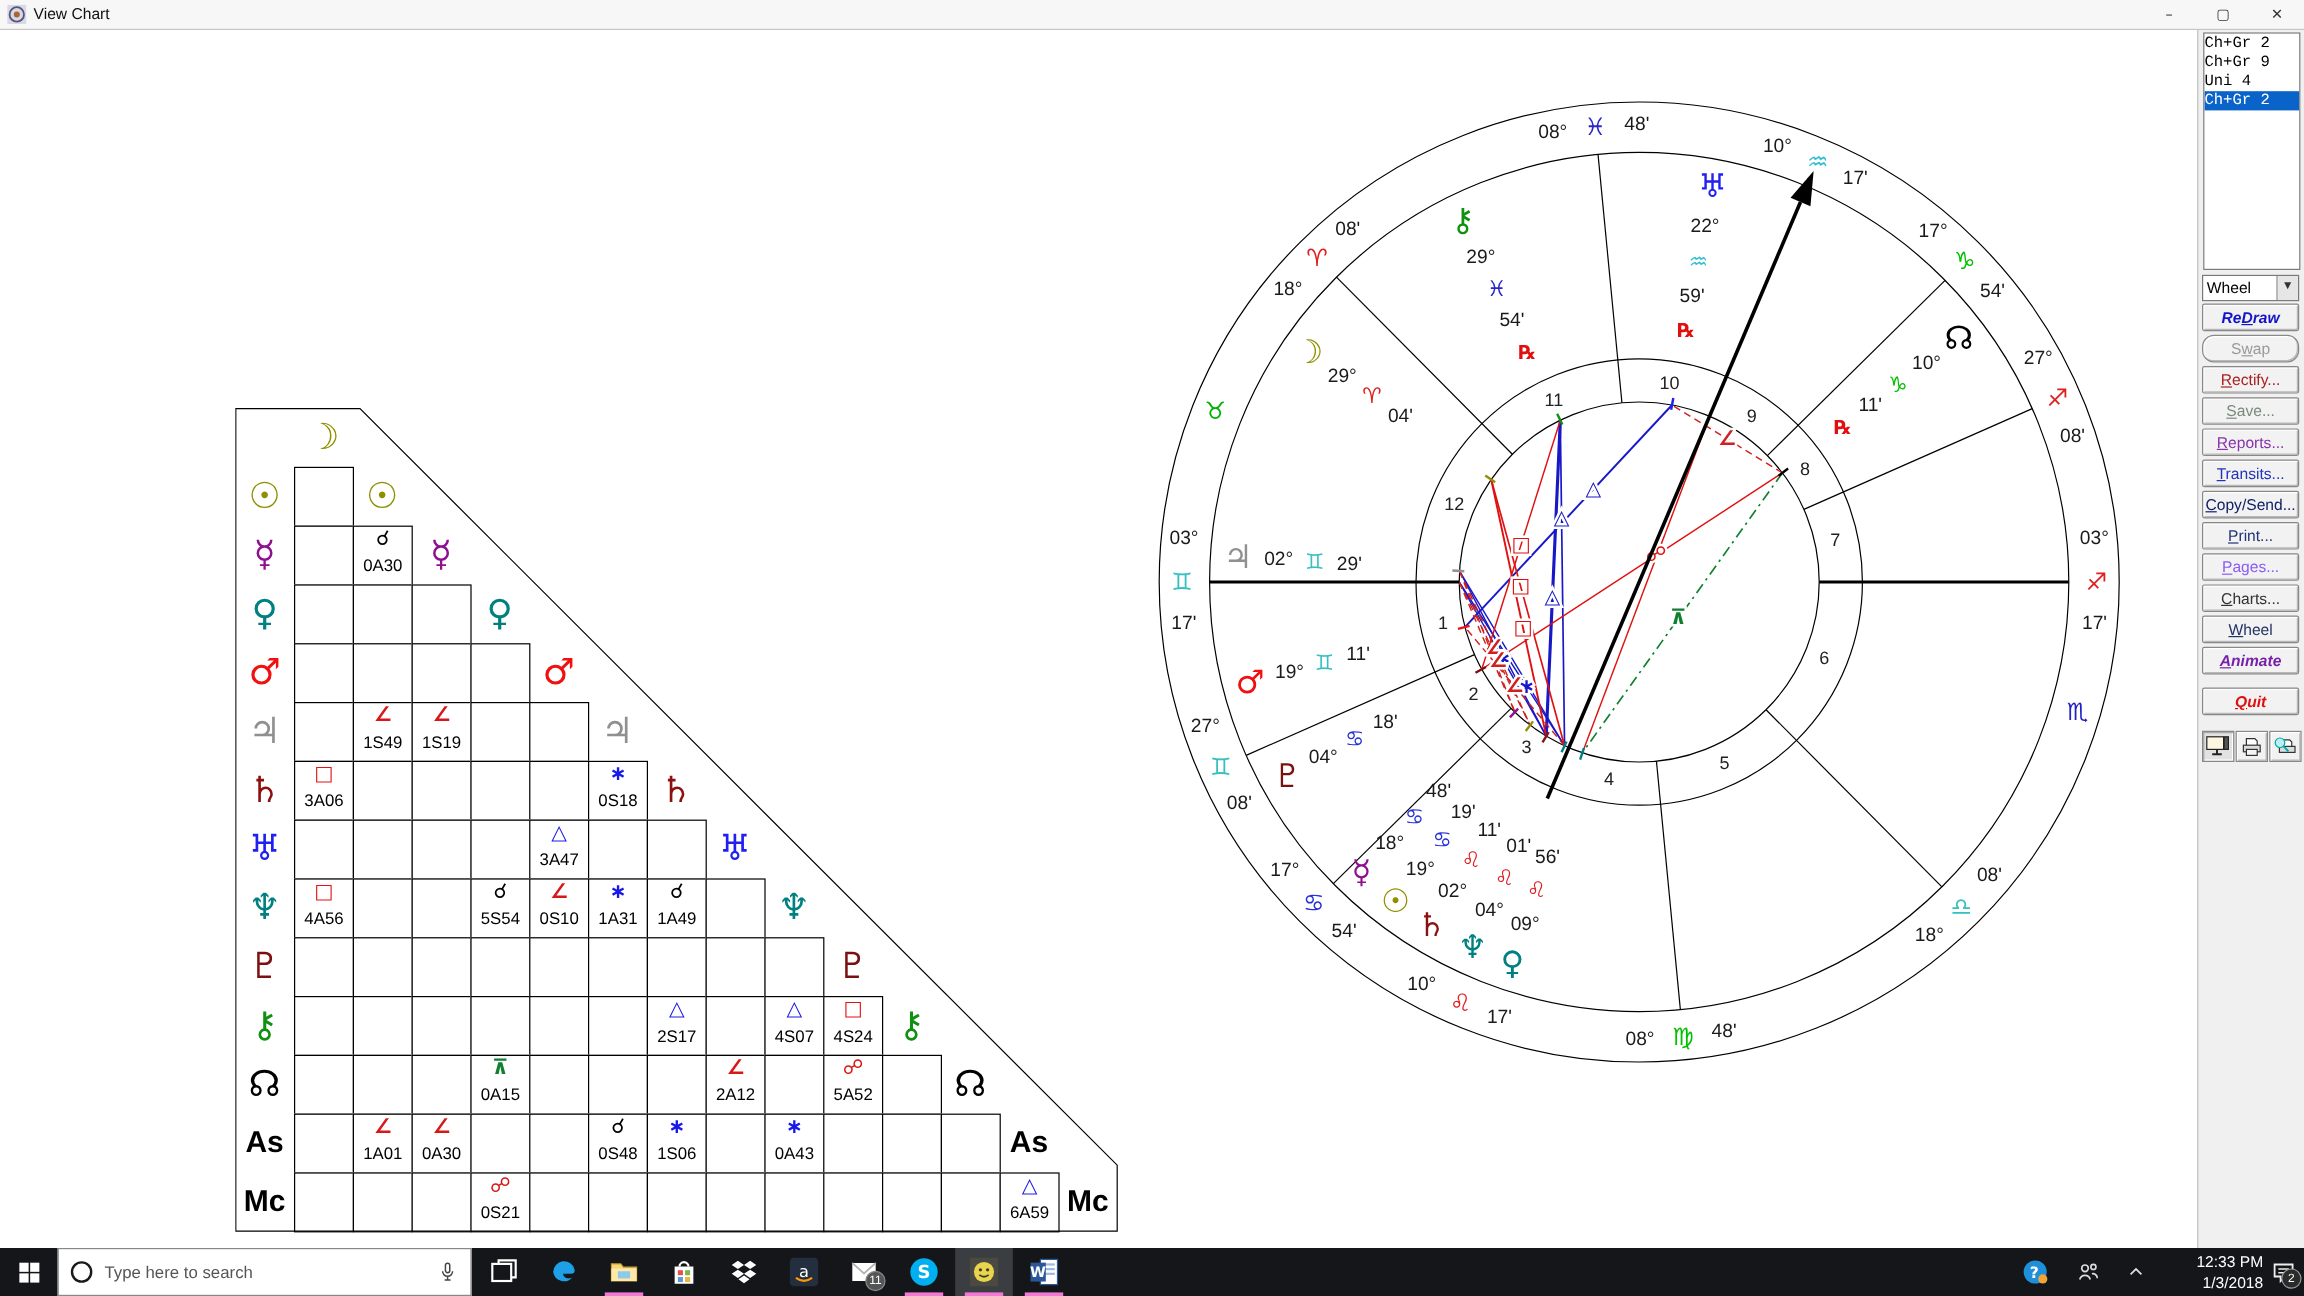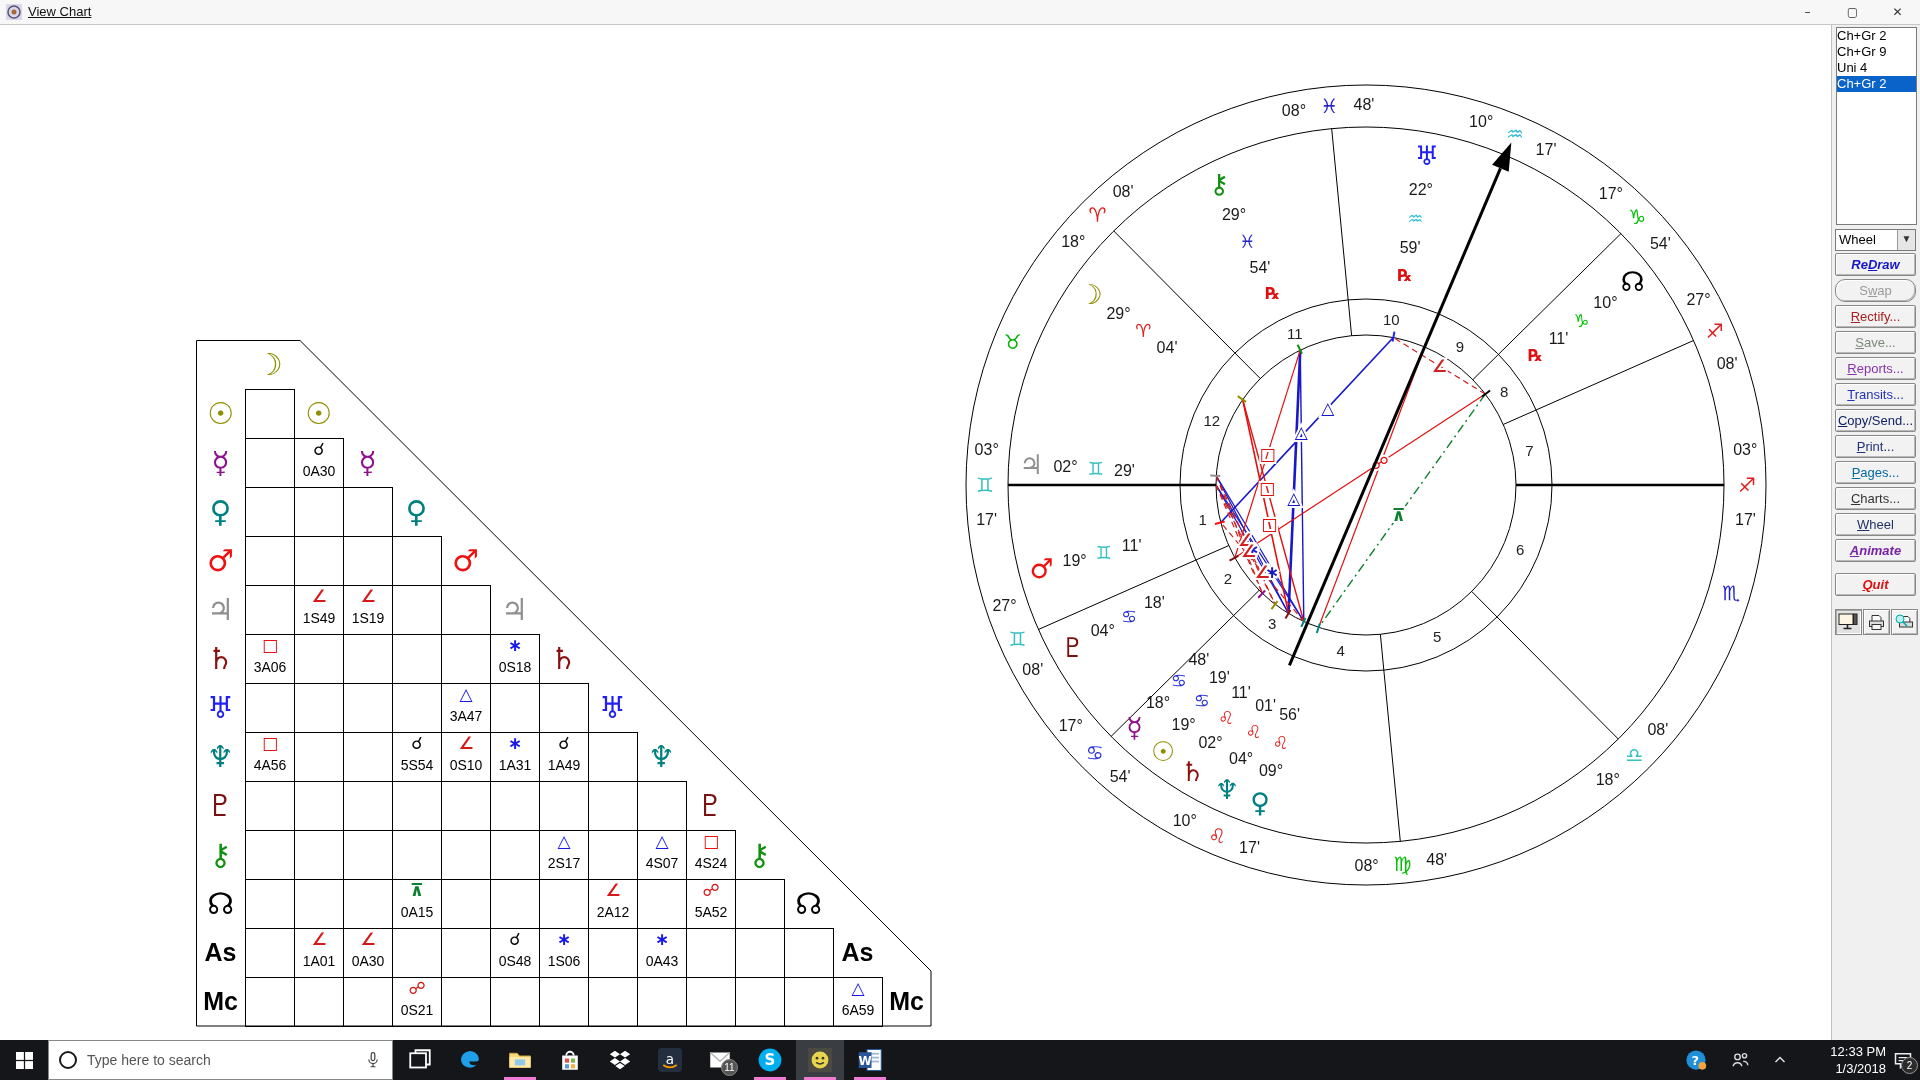--- a/index.html
+++ b/index.html
@@ -2,21 +2,21 @@
 <html><head>
 <meta charset="utf-8">
 <style>
   html,body{margin:0;padding:0;width:1920px;height:1080px;overflow:hidden;
     font-family:"Liberation Sans",sans-serif;background:#fff;}
   .glyph{font-family:"DejaVu Sans",sans-serif;}
   
   #titlebar{position:absolute;left:0;top:0;width:1920px;height:24px;background:#f7f7f7;
     border-bottom:1px solid #c6c6c6;}
   #title-icon{position:absolute;left:6px;top:4px;width:16px;height:16px;}
-  #title-text{position:absolute;left:28px;top:4px;font-size:13px;color:#111;text-decoration:underline;}
+  #title-text{position:absolute;left:28px;top:4px;font-size:13px;color:#111;}
   .capbtn{position:absolute;top:0;width:45px;height:24px;text-align:center;line-height:24px;
     font-size:12px;color:#333;font-family:"DejaVu Sans",sans-serif;}
   #btn-min{right:90px}#btn-max{right:45px}#btn-close{right:0}
   
   #client{position:absolute;left:0;top:25px;width:1831px;height:1015px;background:#fff;}
   #rightpanel{position:absolute;left:1831px;top:25px;width:89px;height:1015px;background:#f0f0f0;
     border-left:1px solid #c0c0c0;}
   
   #info{position:absolute;left:20px;top:6px;color:#000;}
   #info .name{font-size:26px;font-weight:bold;letter-spacing:0.5px;}
@@ -30,21 +30,21 @@
   .gcell .av{position:absolute;left:0;right:0;top:24px;text-align:center;font-size:14px;color:#000;}
   .plab{position:absolute;width:49px;height:49px;text-align:center;font-weight:bold;}
   .plab span{line-height:49px;font-size:30px;}
   .plab .txt{font-size:26px;font-family:"Liberation Sans",sans-serif;}
   #gridsvg{position:absolute;left:0;top:0;}
   
   #wheel{position:absolute;left:956px;top:25px;}
   
   #listbox{position:absolute;left:4px;top:2px;width:79px;height:196px;background:#fff;
     border:1px solid #7a7a7a;font-size:13px;overflow:hidden;}
-  .litem{height:16px;line-height:16px;padding-left:0;color:#000;white-space:nowrap;}
+  .litem{height:16px;line-height:16px;padding-left:0;color:#000;white-space:nowrap;font-family:Liberation Mono, monospace;}
   .litem.sel{background:#0a63c8;color:#fff;}
   #dropdown{position:absolute;left:3px;top:204px;width:81px;height:22px;background:#fff;
     border:1px solid #7a7a7a;font-size:13px;box-sizing:border-box;}
   #dropdown .val{position:absolute;left:3px;top:2px;}
   #dropdown .arr{position:absolute;right:0;top:0;width:17px;height:20px;background:#e6e6e6;
     border-left:1px solid #999;text-align:center;line-height:18px;font-size:10px;color:#333;}
   .sbtn{position:absolute;left:3px;width:81px;height:23px;background:#f2f2f2;border:1px solid #888;
     border-radius:2px;box-shadow:inset 1px 1px 0 #fff, inset -1px -1px 0 #b8b8b8;
     text-align:center;line-height:21px;font-size:13px;box-sizing:border-box;}
   .sbtn.bold{font-weight:bold;font-style:italic;}
@@ -463,21 +463,21 @@
   </div>
   <div id="btncol">
       <div class="sbtn bold" style="top: 228px; color: rgb(21, 21, 200);">Re<u>D</u>raw</div>
       <div class="sbtn" style="top: 254px; color: rgb(154, 154, 154); border-radius: 10px;">S<u>w</u>ap</div>
       <div class="sbtn" style="top: 280px; color: rgb(170, 32, 32);"><u>R</u>ectify...</div>
       <div class="sbtn" style="top: 306px; color: rgb(122, 138, 122);"><u>S</u>ave...</div>
       <div class="sbtn" style="top: 332px; color: rgb(136, 51, 170);"><u>R</u>eports...</div>
       <div class="sbtn" style="top: 358px; color: rgb(34, 51, 187);"><u>T</u>ransits...</div>
       <div class="sbtn" style="top: 384px; color: rgb(17, 34, 102);"><u>C</u>opy/Send...</div>
       <div class="sbtn" style="top: 410px; color: rgb(34, 51, 119);"><u>P</u>rint...</div>
-      <div class="sbtn" style="top: 436px; color: #0369a1;"><u>P</u>ages...</div>
+      <div class="sbtn" style="top: 436px; color: #8b5cf6;"><u>P</u>ages...</div>
       <div class="sbtn" style="top: 462px; color: rgb(51, 51, 51);"><u>C</u>harts...</div>
       <div class="sbtn" style="top: 488px; color: rgb(34, 51, 102);"><u>W</u>heel Style...</div>
       <div class="sbtn bold" style="top: 514px; color: rgb(119, 34, 170);"><u>A</u>nimate</div>
       <div class="sbtn bold" style="top: 548px; color: rgb(221, 17, 17);"><u>Q</u>uit</div>
       <div class="iconbtn pressed" style="left: 3px; top: 584px;"><svg width="21" height="19" viewBox="0 0 21 19">
           <rect x="1" y="1" width="14" height="10.5" fill="#fdf6e0" stroke="#222"></rect>
           <rect x="15.5" y="1" width="3.5" height="10.5" fill="#555" stroke="#222"></rect>
           <path d="M5.5 15.5h8M9.5 11.5v4" stroke="#222" stroke-width="1.6" fill="none"></path>
         </svg></div>
       <div class="iconbtn" style="left: 31px; top: 584px;"><svg width="21" height="19" viewBox="0 0 21 19">

